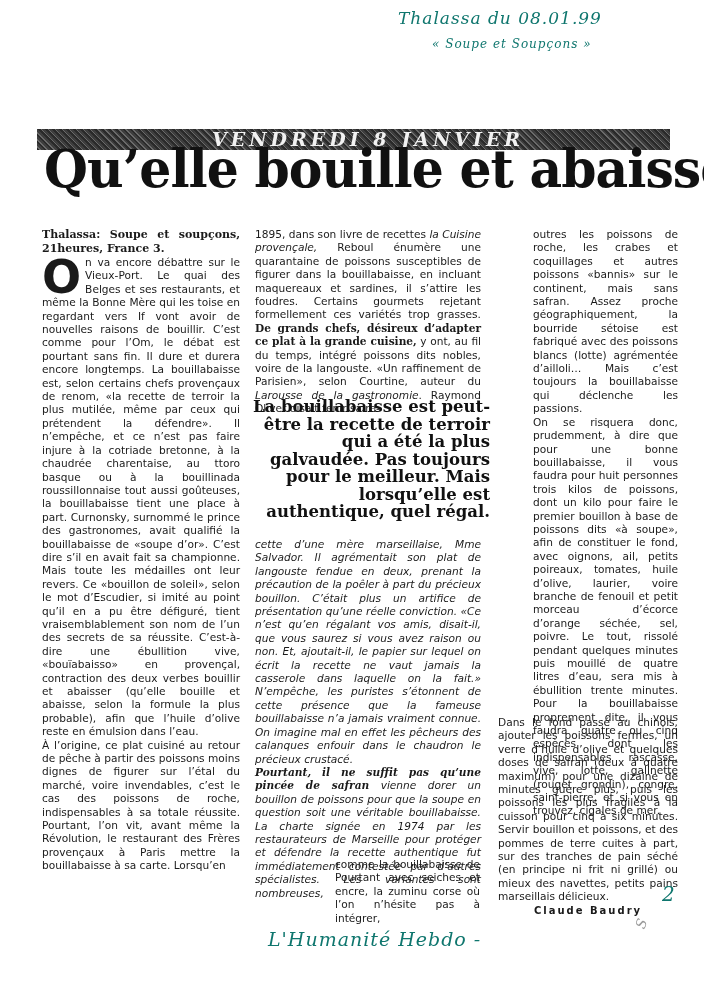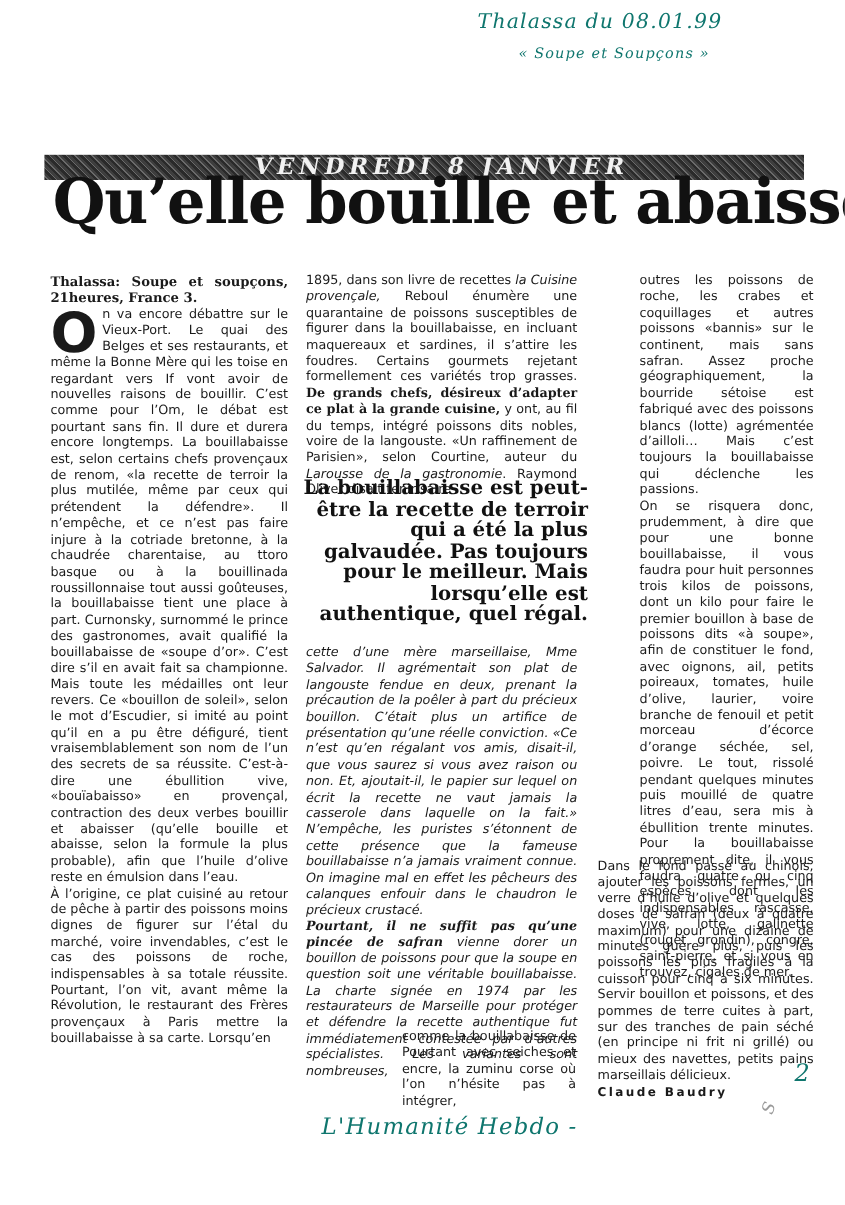--- a/index.html
+++ b/index.html
@@ -19,21 +19,21 @@
   .kicker { font-family: "DejaVu Serif", serif; font-weight: bold; font-size: 11px; line-height: 14px; }
   .bold { font-family: "DejaVu Serif", serif; font-weight: bold; }
   .dropcap { float: left; font-family: "DejaVu Sans", sans-serif; font-weight: bold; font-size: 46px; line-height: 38px; margin: 2px 4px 0 0; }
   #col1 { left: 42px; top: 228px; width: 198px; }
   #col2 { left: 255px; top: 228px; width: 226px; }
   #col3 { left: 533px; top: 228px; width: 145px; }
   #col2b { left: 255px; top: 538px; width: 226px; font-style: italic; }
   #col2c { left: 335px; top: 858px; width: 145px; }
   #col3b { left: 498px; top: 716px; width: 180px; }
   .pull { position: absolute; left: 250px; top: 398px; width: 240px; text-align: right; font-family: "DejaVu Serif", serif; font-weight: bold; font-size: 16.5px; line-height: 17.5px; color: #111; }
-  .signature { text-align: left; font-weight: bold; letter-spacing: 2px; font-size: 10px; margin-top: 1px; }
+  .signature { text-align: center; font-weight: bold; letter-spacing: 2px; font-size: 10px; margin-top: 1px; }
 </style>
 </head>
 <body>
 
 <div class="hw" id="hw1">Thalassa du 08.01.99</div>
 <div class="hw" id="hw2">« Soupe et Soupçons »</div>
 
 <div class="band">
   <span class="band-text">VENDREDI 8 JANVIER</span>
 </div>

